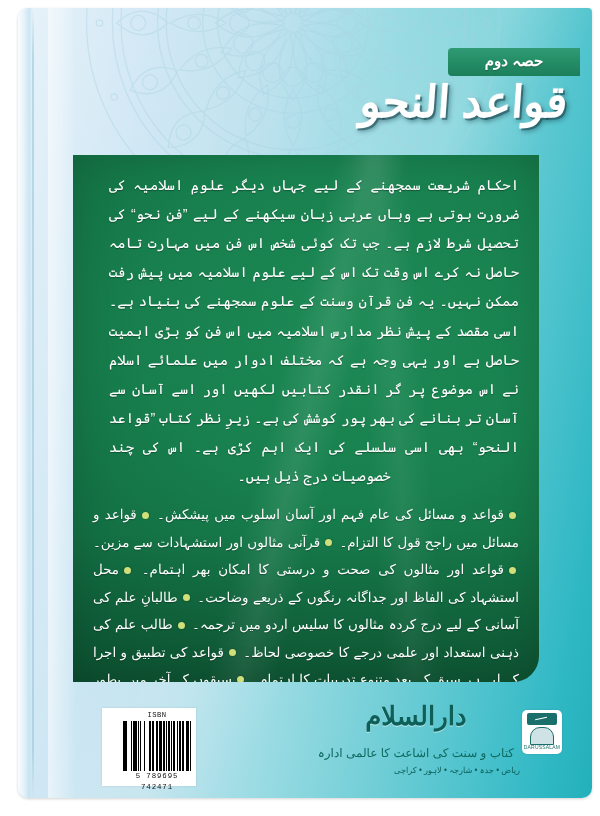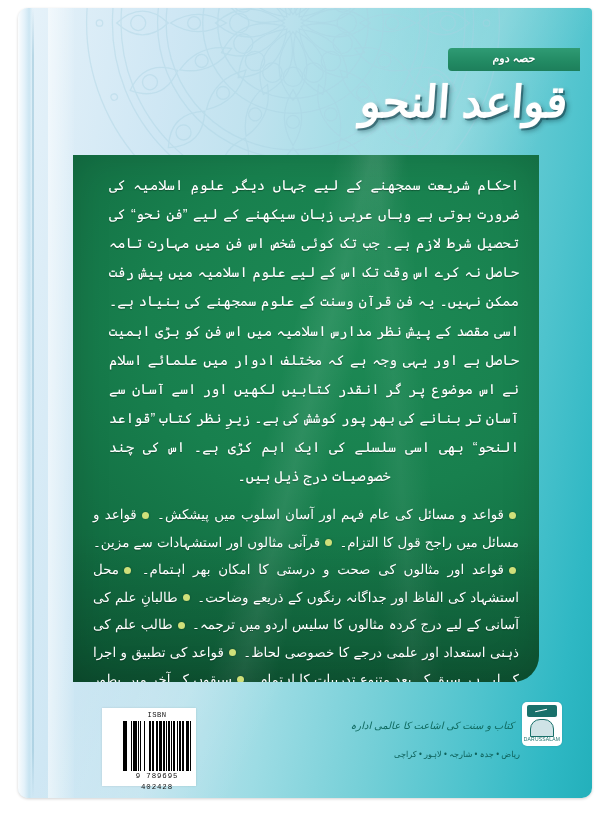--- a/index.html
+++ b/index.html
@@ -100,21 +100,21 @@
   
   .badge {
     position: absolute;
     right: 12px;
     top: 40px;
     min-width: 104px;
     padding: 4px 14px 6px 14px;
     background: linear-gradient(180deg, #2f9b74 0%, #228a63 60%, #1d7f5b 100%);
     border-radius: 4px 0 0 4px;
     color: #ffffff;
-    font-size: 11px;
+    font-size: 15px;
     font-weight: bold;
     text-align: center;
     direction: rtl;
     letter-spacing: 0.5px;
     text-shadow: 0 1px 1px rgba(0,0,0,0.25);
   }
 
   
   .title {
     position: absolute;
@@ -270,26 +270,25 @@
   .pub-names { flex: 1 1 auto; text-align: center; }
   .pub-name {
     font-size: 26px;
     font-weight: bold;
     line-height: 1.08;
     color: #0d5f57;
     text-shadow: 0 1px 0 rgba(255,255,255,0.5);
     white-space: nowrap;
   }
   .pub-tagline {
-    font-size: 10px;
+    font-size: 12px;
     color: #0f6a60;
     line-height: 1.5;
-    margin-top: 2px;
+    margin-top: 14px;
     white-space: nowrap;
-    font-style: italic;
   }
   .pub-logo {
     flex: 0 0 auto;
     width: 40px;
     height: 44px;
     background: #ffffff;
     border-radius: 5px;
     position: relative;
     box-shadow: 0 0 2px rgba(0,0,0,0.15);
     overflow: hidden;
@@ -575,33 +574,34 @@
           <span style="width: 2.15054%; background: rgb(0, 0, 0);"></span>
           <span style="width: 1.07527%; background: rgb(255, 255, 255);"></span>
           <span style="width: 1.07527%; background: rgb(0, 0, 0);"></span>
           <span style="width: 1.07527%; background: rgb(255, 255, 255);"></span>
           <span style="width: 2.15054%; background: rgb(0, 0, 0);"></span>
           <span style="width: 1.07527%; background: rgb(255, 255, 255);"></span>
           <span style="width: 1.07527%; background: rgb(0, 0, 0);"></span>
           <span style="width: 1.07527%; background: rgb(255, 255, 255);"></span>
           <span style="width: 1.07527%; background: rgb(0, 0, 0);"></span>
         </div>
-      <div class="barcode-digits">9 789695 402428</div>
+      <div class="barcode-digits">5 789695 742471</div>
     </div>
 
     <div class="publisher">
       <div class="pub-row">
         <div class="pub-logo">
           <div class="logo-top">
             <div class="logo-quill"></div>
           </div>
           <div class="logo-arch"></div>
           <div class="logo-word">DARUSSALAM</div>
         </div>
         <div class="pub-names">
+          <div class="pub-name">دارالسلام</div>
           <div class="pub-tagline">کتاب و سنت کی اشاعت کا عالمی ادارہ</div>
         </div>
       </div>
       <div class="pub-cities">ریاض • جدہ • شارجہ • لاہور • کراچی</div>
     </div>
 
   </div>
 </div>
 
 </body></html>

